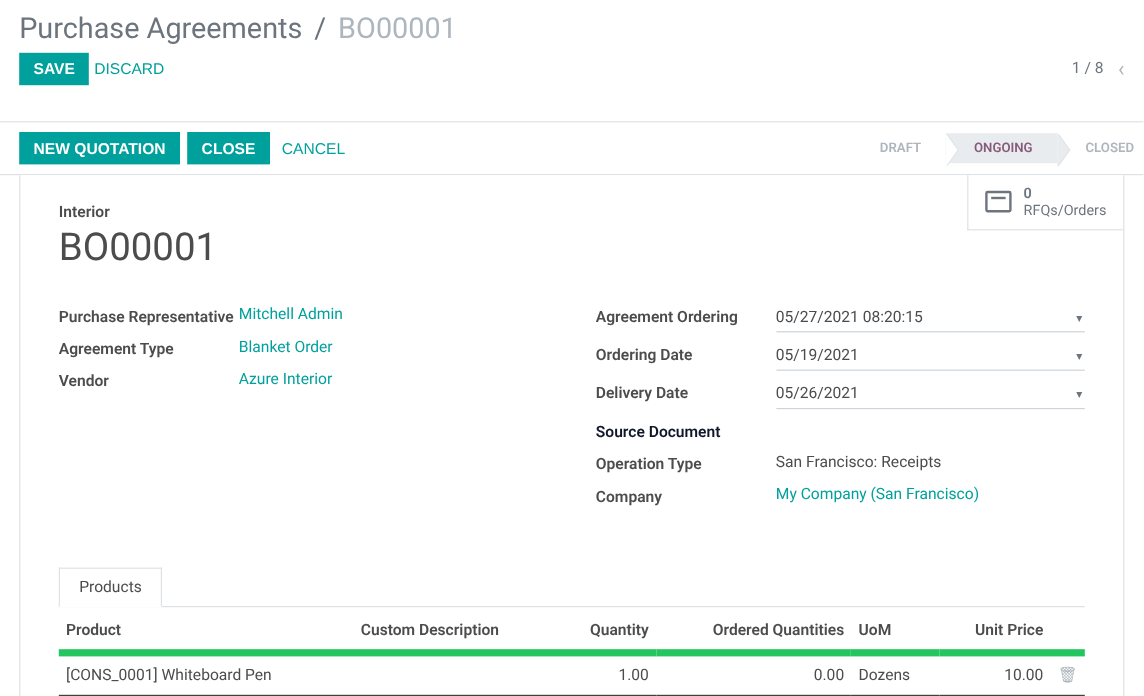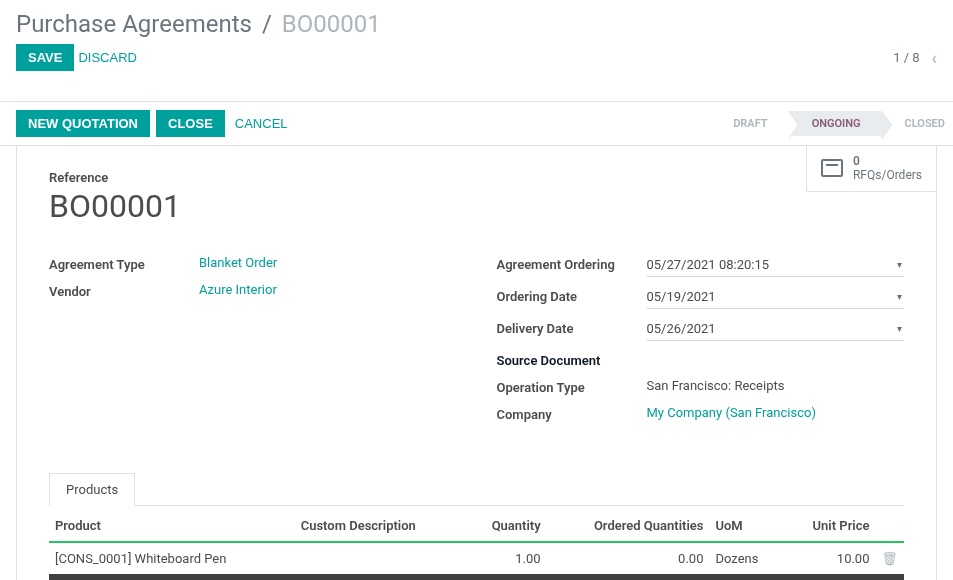--- a/index.html
+++ b/index.html
@@ -40,21 +40,21 @@
 .field-label.muted { color: #0f172a; }
 .field-val { flex: 1; color: #4c4c4c; font-size: 13px; }
 .field-val.link { color: #00A09D; cursor: pointer; }
 .field-input { flex: 1; position: relative; border-bottom: 1px solid #ced4da; padding: 2px 20px 4px 0; font-size: 13px; color: #4c4c4c; }
 .field-input .caret { position: absolute; right: 2px; top: 4px; color: #6c757d; font-size: 10px; cursor: pointer; }
 .tabs { margin-top: 40px; }
 .tab-headers { display: flex; border-bottom: 1px solid #dee2e6; }
 .tab-h { padding: 8px 16px; border: 1px solid #dee2e6; border-bottom: none; background: #fff; font-size: 13px; cursor: pointer; position: relative; top: 1px; }
 .tab-h.active { border-bottom: 1px solid #fff; }
 .p-table { width: 100%; border-collapse: collapse; margin-top: 4px; }
-.p-table th { text-align: left; font-weight: 600; font-size: 13px; padding: 8px 6px; border-bottom: 2px solid #22c55e; }
+.p-table th { text-align: left; font-weight: 600; font-size: 13px; padding: 8px 6px; border-bottom: 6px solid #22c55e; }
 .p-table th.r, .p-table td.r { text-align: right; }
 .p-table td { padding: 8px 6px; font-size: 13px; border-bottom: 6px solid #404040; margin-top: 48px; }
 .add-line { color: #00A09D; cursor: pointer; }
 .trash { color: #adb5bd; cursor: pointer; font-size: 13px; }
 </style>
 </head>
 <body>
 
 <div class="breadcrumb-row">
   <div class="breadcrumb">
@@ -91,25 +91,29 @@
 <div class="sheet-wrap">
   <div class="sheet">
     <div class="stat-box">
       <div class="ic"></div>
       <div class="txt">
         <div class="num">0</div>
         <div>RFQs/Orders</div>
       </div>
     </div>
 
-    <div class="ref-label">Reference</div>
+    <div class="ref-label">Interior</div>
     <div class="ref-val">BO00001</div>
 
     <div class="cols">
       <div class="col">
+        <div class="field-row">
+          <div class="field-label">Purchase Representative</div>
+          <div class="field-val link">Mitchell Admin</div>
+        </div>
         <div class="field-row">
           <div class="field-label">Agreement Type</div>
           <div class="field-val link">Blanket Order</div>
         </div>
         <div class="field-row">
           <div class="field-label">Vendor</div>
           <div class="field-val link">Azure Interior</div>
         </div>
       </div>
       <div class="col">

